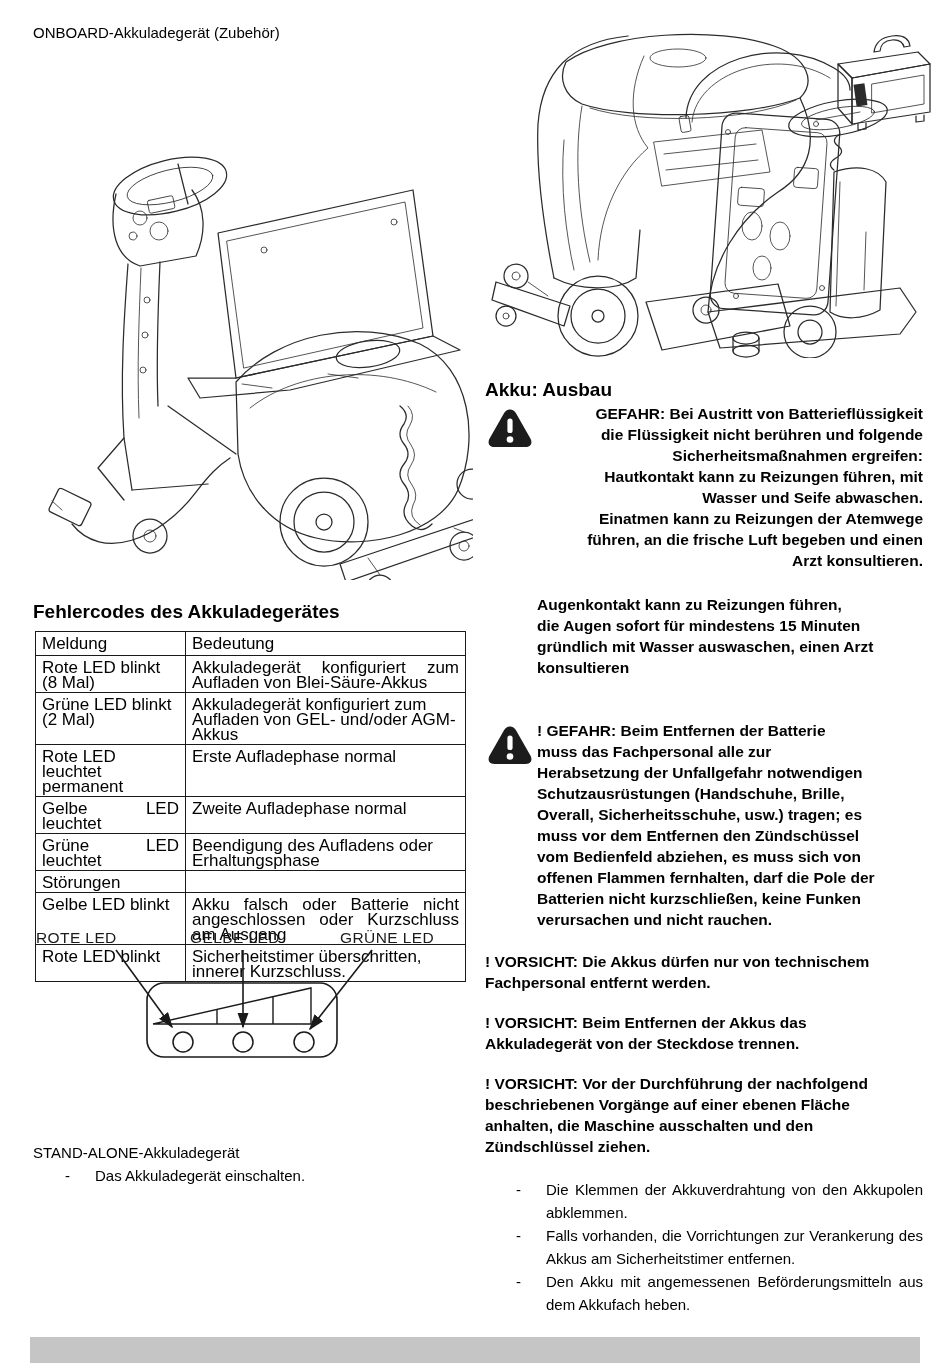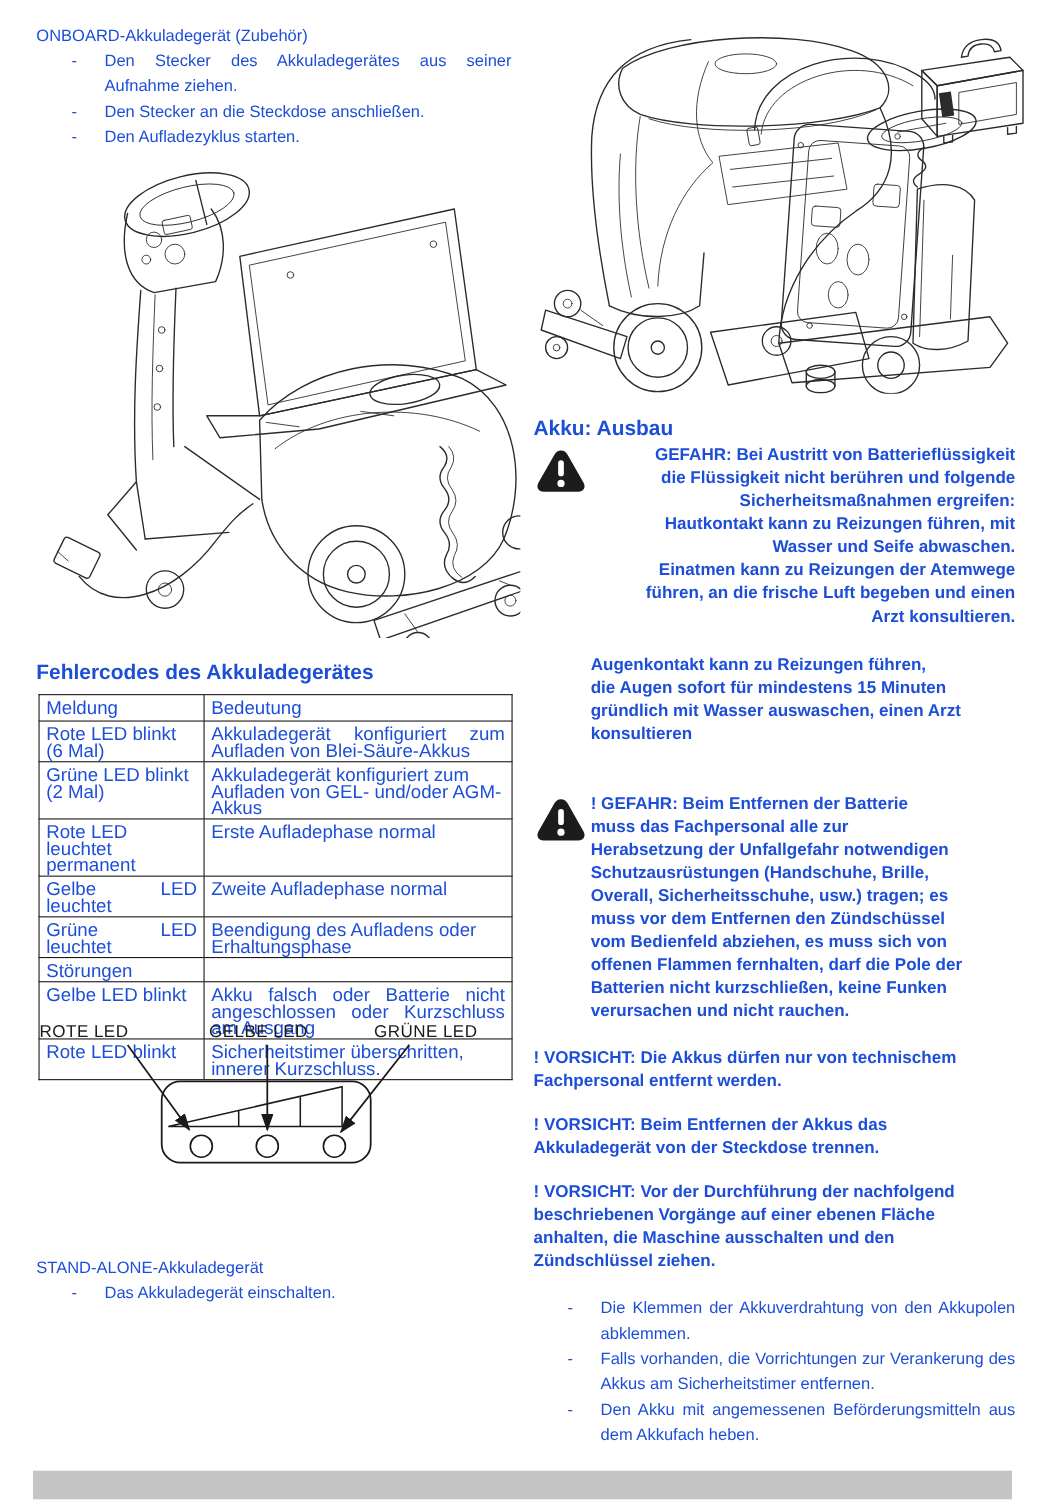--- a/index.html
+++ b/index.html
@@ -1,18 +1,18 @@
 <!DOCTYPE html>
 <html lang="de"><head>
 <meta charset="utf-8">
 <style>
   html,body{margin:0;padding:0;background:#ffffff;}
   .page{
     position:relative;width:950px;height:1370px;background:#ffffff;
-    font-family:"Liberation Sans",sans-serif;color:#1d4ed8;overflow:hidden;
+    font-family:"Liberation Sans",sans-serif;color:#000000;overflow:hidden;
   }
   .abs{position:absolute;}
   .h-plain{font-size:15px;line-height:22px;font-weight:400;}
   .h-bold{font-size:19px;line-height:24px;font-weight:700;}
   .dash-list{list-style:none;margin:0;padding:0 0 0 32px;}
   .dash-list li{display:flex;font-size:15px;line-height:23px;}
   .dash-list .dash{width:30px;flex:0 0 30px;}
   .dash-list .dash::before{content:"-";}
   .dash-list .li-text{flex:1;text-align:justify;}
   .boldtxt{font-weight:700;font-size:15.5px;line-height:21px;white-space:pre-line;}
@@ -34,34 +34,20 @@
   svg .ln{fill:none;stroke:#2b2b2b;stroke-width:1.25;stroke-linecap:round;stroke-linejoin:round;}
   svg .ln-thin{fill:none;stroke:#2b2b2b;stroke-width:.8;stroke-linecap:round;stroke-linejoin:round;}
 </style>
 </head>
 <body>
 
 <div class="page">
 
   <section class="abs" style="left:33px;top:22px;width:432px;">
     <div class="h-plain">ONBOARD-Akkuladegerät (Zubehör)</div>
-    <ul class="dash-list">
-      <li>
-          <span class="dash"></span>
-          <span class="li-text">Den Stecker des Akkuladegerätes aus seiner Aufnahme ziehen.</span>
-        </li>
-      <li>
-          <span class="dash"></span>
-          <span class="li-text">Den Stecker an die Steckdose anschließen.</span>
-        </li>
-      <li>
-          <span class="dash"></span>
-          <span class="li-text">Den Aufladezyklus starten.</span>
-        </li>
-    </ul>
   </section>
 
   <svg class="abs" style="left:28px;top:138px;" width="445" height="442" viewBox="0 0 445 442" aria-hidden="true">
 
     <ellipse class="ln" cx="142" cy="48" rx="58" ry="26" transform="rotate(-14 142 48)"></ellipse>
     <ellipse class="ln-thin" cx="142" cy="48" rx="44" ry="16" transform="rotate(-14 142 48)"></ellipse>
     <path class="ln" d="M150,26 L160,66"></path>
 
     <path class="ln" d="M88,56 C80,92 88,120 112,128 L168,118 C178,96 178,70 164,52"></path>
     <circle class="ln-thin" cx="112" cy="80" r="7"></circle>
@@ -118,21 +104,21 @@
     <colgroup>
         <col class="c1">
         <col class="c2">
       </colgroup>
     <tbody>
       <tr class="rh24">
         <td>Meldung</td>
         <td>Bedeutung</td>
       </tr>
       <tr class="rh34">
-        <td>Rote LED blinkt (6 Mal)</td>
+        <td>Rote LED blinkt (8 Mal)</td>
         <td class="just">Akkuladegerät konfiguriert zum Aufladen von Blei-Säure-Akkus</td>
       </tr>
       <tr class="rh34">
         <td>Grüne LED blinkt (2 Mal)</td>
         <td>Akkuladegerät konfiguriert zum Aufladen von GEL- und/oder AGM-Akkus</td>
       </tr>
       <tr class="rh22">
         <td>Rote LED leuchtet permanent</td>
         <td>Erste Aufladephase normal</td>
       </tr>

